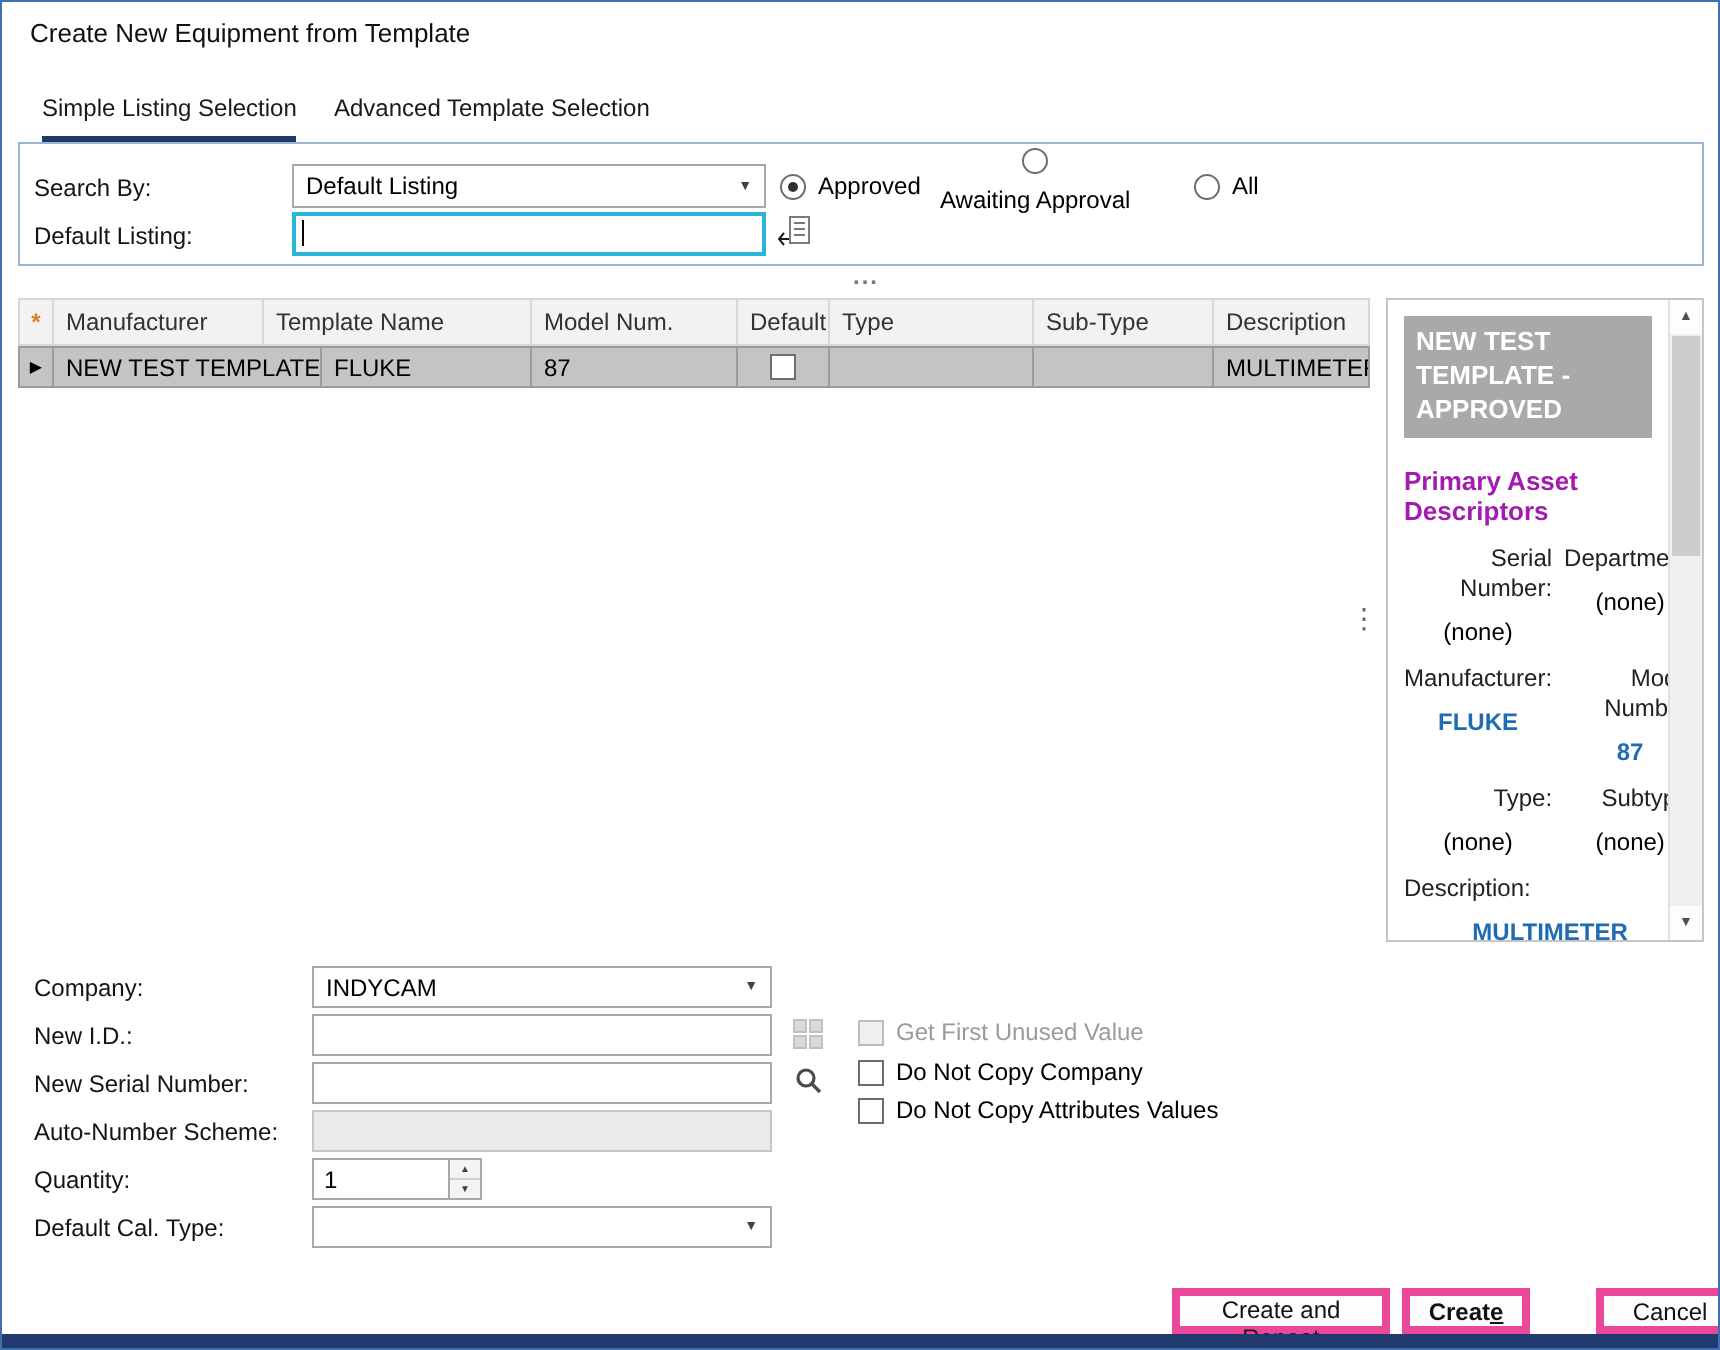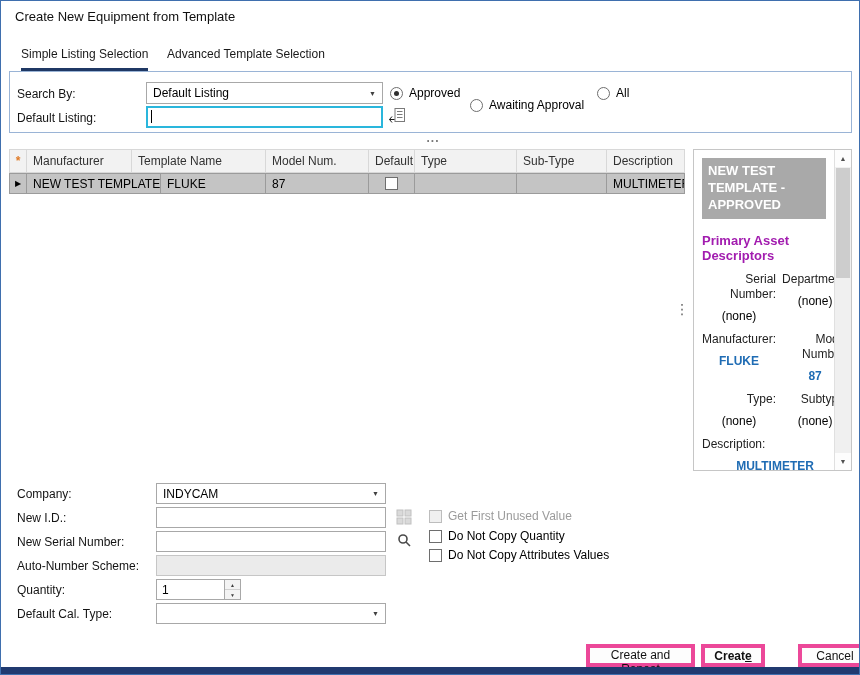--- a/index.html
+++ b/index.html
@@ -112,21 +112,21 @@
 
   <div class="dropdown" style="left:145px;top:81px;width:237px;height:22px;align-items:center;">
     <span class="dd-text">Default Listing</span>
     <span class="dd-caret">▼</span>
   </div>
 
   <div class="radio-item" style="left:389px;top:85px;">
     <span class="radio selected"></span>
     <span>Approved</span>
   </div>
-  <div class="radio-item" style="left:469px;top:97px;">
+  <div class="radio-item" style="left:469px;top:73px;flex-direction:column;">
     <span class="radio"></span>
     <span>Awaiting Approval</span>
   </div>
   <div class="radio-item" style="left:596px;top:85px;">
     <span class="radio"></span>
     <span>All</span>
   </div>
 
   <div class="lbl" style="left:16px;top:110px;">Default Listing:</div>
 
@@ -264,21 +264,21 @@
     <span class="dd-text"></span>
     <span class="dd-caret">▼</span>
   </div>
 
   <div class="opt disabled" style="left:428px;top:508px;">
     <span class="checkbox"></span>
     <span>Get First Unused Value</span>
   </div>
   <div class="opt" style="left:428px;top:528px;">
     <span class="checkbox"></span>
-    <span>Do Not Copy Quantity</span>
+    <span>Do Not Copy Company</span>
   </div>
   <div class="opt" style="left:428px;top:547px;">
     <span class="checkbox"></span>
     <span>Do Not Copy Attributes Values</span>
   </div>
 
   <button class="btn" style="left:585px;top:643px;width:109px;"><span>Create and </span><span class="u">R</span><span>epeat</span></button>
   <button class="btn" style="left:700px;top:643px;width:64px;font-weight:bold;"><span>Creat</span><span class="u">e</span><span></span></button>
   <button class="btn" style="left:777px;top:643px;width:74px;margin-left:20px;"><span>Cancel</span><span class="u"></span><span></span></button>
 

